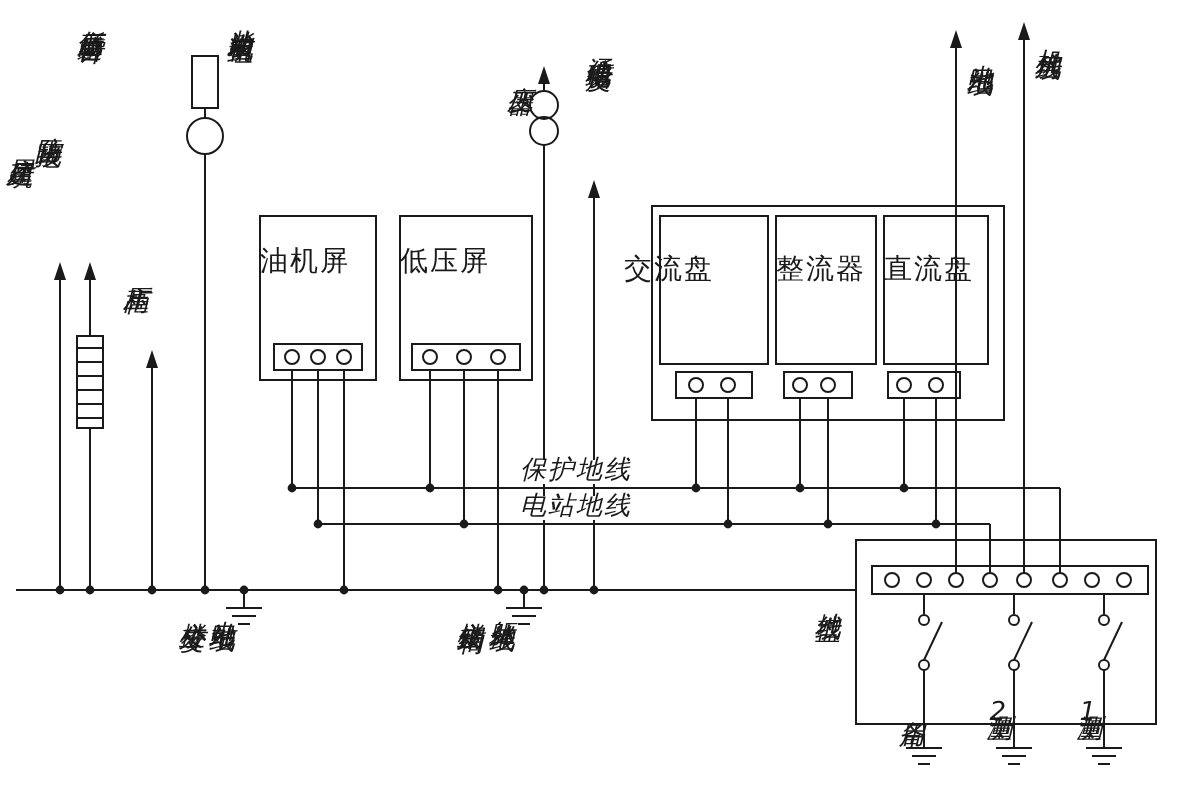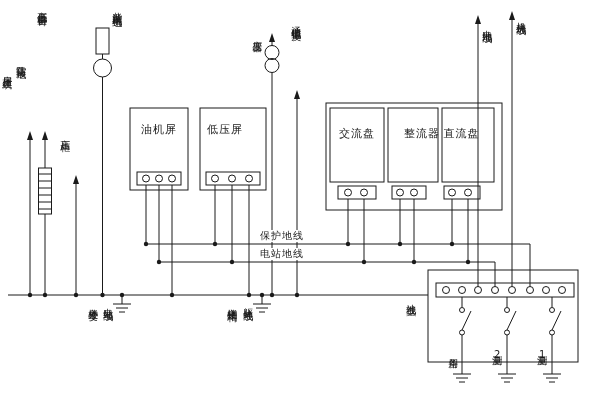--- a/index.html
+++ b/index.html
@@ -4,29 +4,29 @@
 <style>
   * { margin:0; padding:0; box-sizing:border-box; }
   html,body { background:#ffffff; }
   body { font-family:"DejaVu Sans", sans-serif; color:#1a1a1a; }
   .canvas {
     position:relative; width:600px; height:400px;
     background:#ffffff; overflow:hidden;
   }
   .canvas svg { position:absolute; left:0; top:0; }
   .lbl {
-    position:absolute; font-size:10px; color:#1a1a1a;
-    line-height:1.18; white-space:nowrap;
+    position:absolute; font-size:13px; color:#1a1a1a;
+    line-height:1.18; white-space:nowrap;font-style:italic;
   }
   .v {
     writing-mode:vertical-rl; text-orientation:upright; letter-spacing:1px;
   }
   .boxlbl {
-    position:absolute; font-size:11px; color:#1a1a1a;
-    text-align:center; letter-spacing:1px; white-space:nowrap;
+    position:absolute; font-size:14px; color:#1a1a1a;
+    letter-spacing:1px; white-space:nowrap;
   }
   .onwire {
     background:#ffffff; padding:0 2px; line-height:12px; letter-spacing:1px;
   }
 </style>
 </head>
 <body>
 
 <div class="canvas">
 
@@ -229,21 +229,21 @@
   <div class="lbl v" style="left:36px;top:4px">高低压避雷针</div>
   <div class="lbl v" style="left:59px;top:132px">高压柜</div>
   <div class="lbl v" style="left:111px;top:4px">柴油发电机组</div>
   <div class="lbl v" style="left:251px;top:33px">变压器</div>
   <div class="lbl v" style="left:290px;top:18px">通信电缆铅皮</div>
   <div class="lbl v" style="left:481px;top:22px">电池地线</div>
   <div class="lbl v" style="left:515px;top:14px">机房地线</div>
 
   <div class="boxlbl" style="left:130px;top:122px;width:58px">油机屏</div>
   <div class="boxlbl" style="left:200px;top:122px;width:50px">低压屏</div>
-  <div class="boxlbl" style="left:330px;top:126px;width:54px">交流盘</div>
+  <div class="boxlbl" style="left:312px;top:126px;width:54px">交流盘</div>
   <div class="boxlbl" style="left:388px;top:126px;width:68px">整流器</div>
   <div class="boxlbl" style="left:442px;top:126px;width:39px">直流盘</div>
 
   <div class="lbl onwire" style="left:258px;top:230px">保护地线</div>
   <div class="lbl onwire" style="left:258px;top:248px">电站地线</div>
 
   <div class="lbl v" style="left:102px;top:300px">电站地线</div>
   <div class="lbl v" style="left:87px;top:300px">主楼外变</div>
   <div class="lbl v" style="left:242px;top:300px">躯体地线</div>
   <div class="lbl v" style="left:226px;top:300px">主楼钢结构</div>

